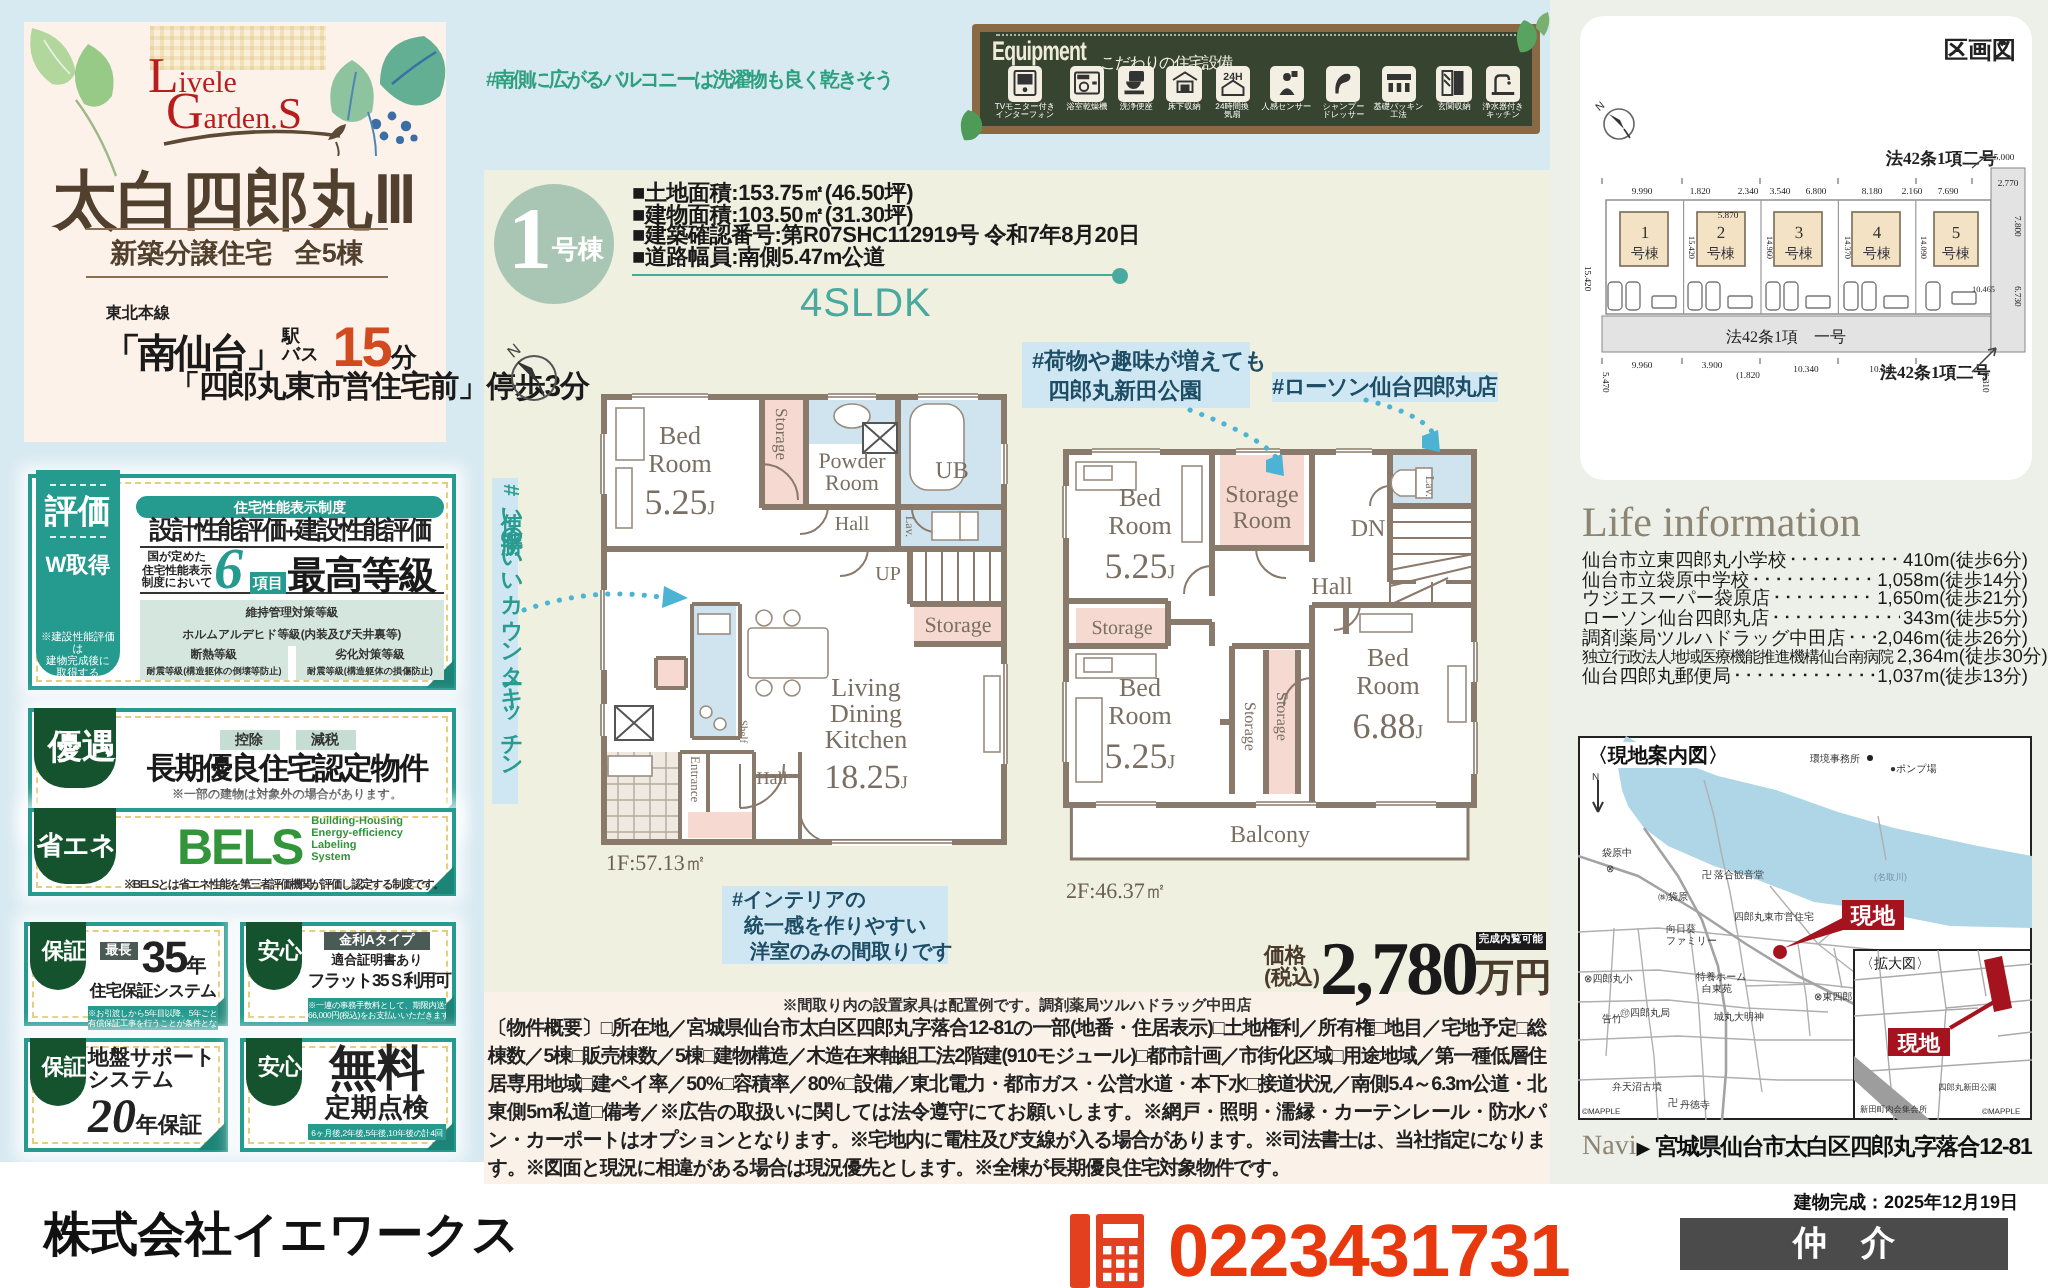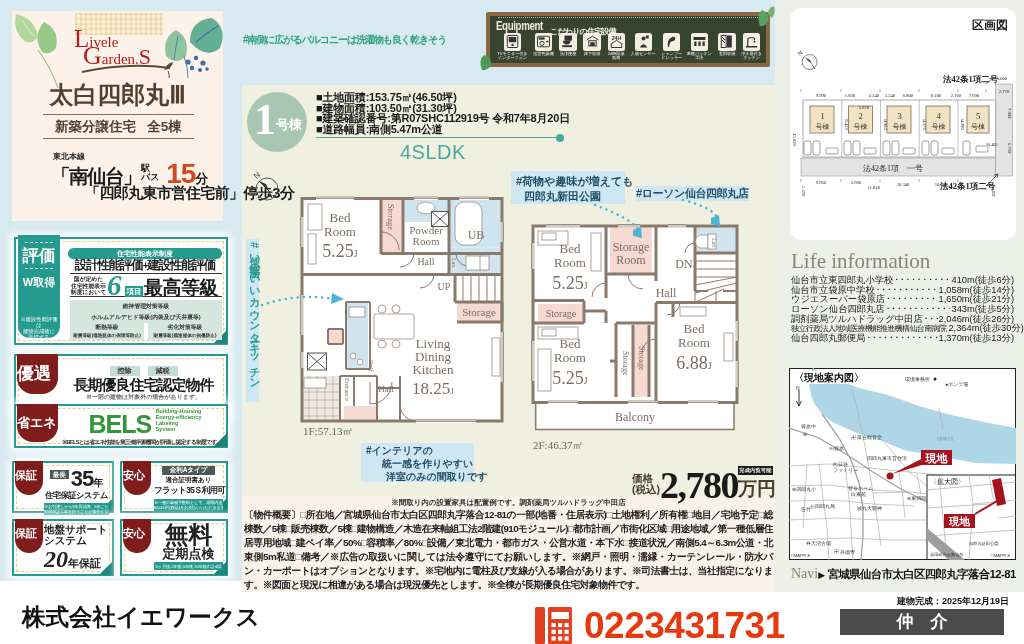--- a/index.html
+++ b/index.html
@@ -48,33 +48,33 @@
 </svg>
 <div class="abs" style="left:74px;top:31px;width:120px;font-family:'Liberation Serif',serif;color:#b91c1c;">
  <div style="font-size:15px;line-height:16px;"><span style="font-size:25px;">L</span>ivele</div>
  <div style="font-size:15px;line-height:12px;margin-left:9px;"><span style="font-size:26px;">G</span>arden.<span style="font-size:22px;">S</span></div>
 </div>
 <svg class="abs" width="96" height="16" viewBox="0 0 96 16" style="left:80px;top:62px;">
  <path d="M2 10 Q48 0 90 6" stroke="#5d4a36" fill="none" stroke-width="1.8"></path>
  <path d="M84 8 q3 -7 9 -8 q-1 7 -9 8Z" fill="#5d4a36"></path>
  <path d="M88 9 q2 5 1 7" stroke="#5d4a36" stroke-width="1" fill="none"></path>
 </svg>
-<div class="abs" style="left:12px;top:79px;width:211px;text-align:center;font-weight:bold;color:#52402e;font-size:24px;letter-spacing:0px;white-space:nowrap;">太白四郎丸Ⅲ</div>
+<div class="abs" style="left:12px;top:79px;width:211px;text-align:center;font-weight:bold;color:#52402e;font-size:32px;letter-spacing:0px;white-space:nowrap;">太白四郎丸Ⅲ</div>
 <div class="abs" style="left:43px;top:114px;width:151px;border-top:1.5px solid #8a6f52;border-bottom:1.5px solid #8a6f52;padding:2.5px 0;text-align:center;font-weight:bold;color:#52402e;font-size:13.5px;">新築分譲住宅&nbsp;&nbsp;&nbsp;全5棟</div>
 <div class="abs" style="left:53px;top:151px;font-weight:bold;color:#222;font-size:8px;">東北本線</div>
 <div class="abs" style="left:51px;top:158px;white-space:nowrap;font-weight:bold;color:#1b1b1b;">
  <span style="font-size:19.5px;letter-spacing:-1.5px;">「南仙台」</span><span style="font-size:9px;display:inline-block;vertical-align:3px;line-height:9px;">駅<br>バス</span><span style="font-size:28px;color:#d14a20;letter-spacing:-1px;"> 15</span><span style="font-size:13px;">分</span>
 </div>
 <div class="abs" style="left:52px;top:184px;font-weight:bold;color:#1b1b1b;font-size:15px;letter-spacing:-0.6px;margin-left:33px;">「四郎丸東市営住宅前」停歩3分</div>
 
 <style>
 .badge{position:absolute;background:#fff;border:2px solid #259a8e;box-shadow:0 0 8px 4px rgba(255,255,255,.9);}
 .badge .dot{position:absolute;left:2px;top:2px;right:2px;bottom:2px;border:1.5px dashed #e5cf7e;}
 .badge .fold{position:absolute;right:-1px;bottom:-1px;width:0;height:0;border-style:solid;border-width:0 0 14px 14px;border-color:transparent transparent #1d8478 transparent;}
-.ribbon{position:absolute;background:#7f1d1d;color:#fff;text-align:left;font-weight:bold;border-radius:0 0 16px 16px;z-index:3;}
+.ribbon{position:absolute;background:#14532d;color:#fff;text-align:right;font-weight:bold;border-radius:0 0 16px 16px;z-index:3;}
 .pill{display:inline-block;background:#c6ddd3;color:#333;font-weight:bold;}
 </style>
 <div class="badge" style="left:14px;top:237px;width:214px;height:108px;">
  <div class="dot"></div>
     <div class="fold"></div>
  <div class="abs" style="left:52px;top:9px;width:154px;background:#259a8e;color:#fff;font-size:7px;font-weight:bold;border-radius:7px;padding:0.5px 0;text-align:center;">住宅性能表示制度</div>
  <div class="abs" style="left:50px;top:18px;width:158px;text-align:center;font-size:12.5px;font-weight:bold;color:#222;letter-spacing:-1.2px;white-space:nowrap;">設計性能評価<span style="font-size:10px;">+</span>建設性能評価</div>
  <div class="abs" style="left:54px;top:34px;width:152px;height:24px;border-top:1.5px solid #333;border-bottom:1.5px solid #333;">
    <span style="position:absolute;left:0px;top:2px;font-size:5.8px;font-weight:bold;color:#222;line-height:6.6px;text-align:center;width:37px;white-space:nowrap;">国が定めた<br>住宅性能表示<br>制度において</span>
    <span style="position:absolute;left:37px;top:-5px;font-size:29px;font-style:italic;font-family:'Liberation Serif',serif;font-weight:bold;color:#259a8e;">6</span>
@@ -166,21 +166,21 @@
  </div>
 </div>
 <div class="ribbon" style="left:123px;top:519px;width:28px;height:34px;">
     <div style="font-size:11px;margin-top:7px;">安心</div>
   </div>
 
 <div class="abs" style="left:243px;top:33px;font-size:10px;font-weight:bold;color:#2fa07f;letter-spacing:-1.1px;">#南側に広がるバルコニーは洗濯物も良く乾きそう</div>
 <div class="abs" style="left:486px;top:12px;width:284px;height:55px;background:#37442f;border:4px solid #8a6a45;border-radius:2px;">
  <div style="position:absolute;left:8px;top:1px;right:8px;border-top:1px dotted rgba(255,255,255,.6);"></div>
  <span style="position:absolute;left:6px;top:2px;font-weight:bold;font-size:13.5px;color:#efeada;letter-spacing:-0.5px;transform:scale(0.72,1);transform-origin:left top;">Equipment</span>
- <span style="position:absolute;left:60px;top:10px;font-weight:bold;font-size:8px;color:#f5f2e6;letter-spacing:-0.8px;">こだわりの住宅設備</span>
+ <span style="position:absolute;left:60px;top:10px;font-weight:normal;font-size:8px;color:#f5f2e6;letter-spacing:-0.8px;">こだわりの住宅設備</span>
  <div style="position:absolute;left:4px;top:17px;right:2px;display:flex;">
   <div class="eq">
         <div class="eqi"><svg viewBox="0 0 20 20">
             <rect x="3" y="2" width="14" height="16" rx="1" fill="none" stroke="#333"></rect>
             <rect x="5" y="4" width="10" height="7" fill="#333"></rect>
             <circle cx="10" cy="14.5" r="1.6" fill="#333"></circle>
           </svg></div>
         <div class="eql">TVモニター付き<br>インターフォン</div>
       </div>
   <div class="eq">
@@ -289,21 +289,21 @@
 </svg>
 
 <div class="abs" style="left:246px;top:239px;width:13px;height:163px;background:#cfe7f3;"></div>
 <div class="abs" style="left:247px;top:242px;writing-mode:vertical-rl;height:162px;font-size:11px;font-weight:bold;color:#2a9b90;letter-spacing:-1px;white-space:nowrap;">#使い勝手のいいカウンターキッチン</div>
 
 <div class="abs" style="left:511px;top:171px;width:114px;height:33px;background:#cfe7f3;"></div>
 <div class="abs" style="left:516px;top:174px;font-size:11px;font-weight:bold;color:#1e4d66;line-height:15px;">#荷物や趣味が増えても<br><span style="margin-left:8px;">四郎丸新田公園</span></div>
 <div class="abs" style="left:636px;top:186px;background:#cfe7f3;font-size:11px;font-weight:bold;color:#1e4d66;letter-spacing:-0.4px;">#ローソン仙台四郎丸店</div>
 
 <div class="abs" style="left:361px;top:443px;width:113px;height:39px;background:#cfe7f3;"></div>
-<div class="abs" style="left:366px;top:445px;font-size:10px;font-weight:bold;color:#1e4d66;line-height:12.8px;">#インテリアの<br><span style="margin-left:16px;">統一感を作りやすい</span><br><span style="margin-left:20px;">洋室のみの間取りです</span></div>
+<div class="abs" style="left:366px;top:445px;font-size:10px;font-weight:bold;color:#1e4d66;line-height:12.8px;">#インテリアの<br><span style="margin-left:6px;">統一感を作りやすい</span><br><span style="margin-left:9px;">洋室のみの間取りです</span></div>
 
 <svg class="abs" style="left:296px;top:192px;" width="212" height="240" viewBox="0 0 212 240">
  <style>
   .w{stroke:#8a7a6b;stroke-width:3;fill:none;}
   .w2{stroke:#8a7a6b;stroke-width:2;fill:none;}
   .t{font-family:"Liberation Serif",serif;fill:#7a6f62;}
   .f{stroke:#9a8d80;stroke-width:0.8;fill:#fff;}
  </style>
  <rect x="6" y="6.5" width="200" height="222.5" fill="#fff"></rect>
 
@@ -604,21 +604,21 @@
       <span>2,046m(徒歩26分)</span>
     </div>
 <div class="li">
       <span style="font-size:8px;letter-spacing:-0.6px;">独立行政法人地域医療機能推進機構仙台南病院</span>
       <span class="d">･･･</span>
       <span>2,364m(徒歩30分)</span>
     </div>
 <div class="li">
       <span>仙台四郎丸郵便局</span>
       <span class="d">･････････････････････････････････････････</span>
-      <span>1,370m(徒歩13分)</span>
+      <span>1,037m(徒歩13分)</span>
     </div>
 </div>
 
 <svg class="abs" style="left:789px;top:368px;" width="227" height="192" viewBox="0 0 227 192">
  <rect x="0.5" y="0.5" width="226" height="191" fill="#fff" stroke="#222" stroke-width="1"></rect>
 
  <path d="M24 0 L38 8 L70 20 L99 27 L130 38 L158 46 L200 55 L227 60 L227 96 L186 95 L140 86 L118 83 L90 72 L68 65 L45 55 L33 46 L25 35 L22 27 L19 10 L24 0 Z" fill="#aed6e6"></path>
  <text x="148" y="72" font-size="4.5" fill="#7a92a0">(名取川)</text>
 
  <g stroke="#b0b0b0" stroke-width="0.7" fill="none">

